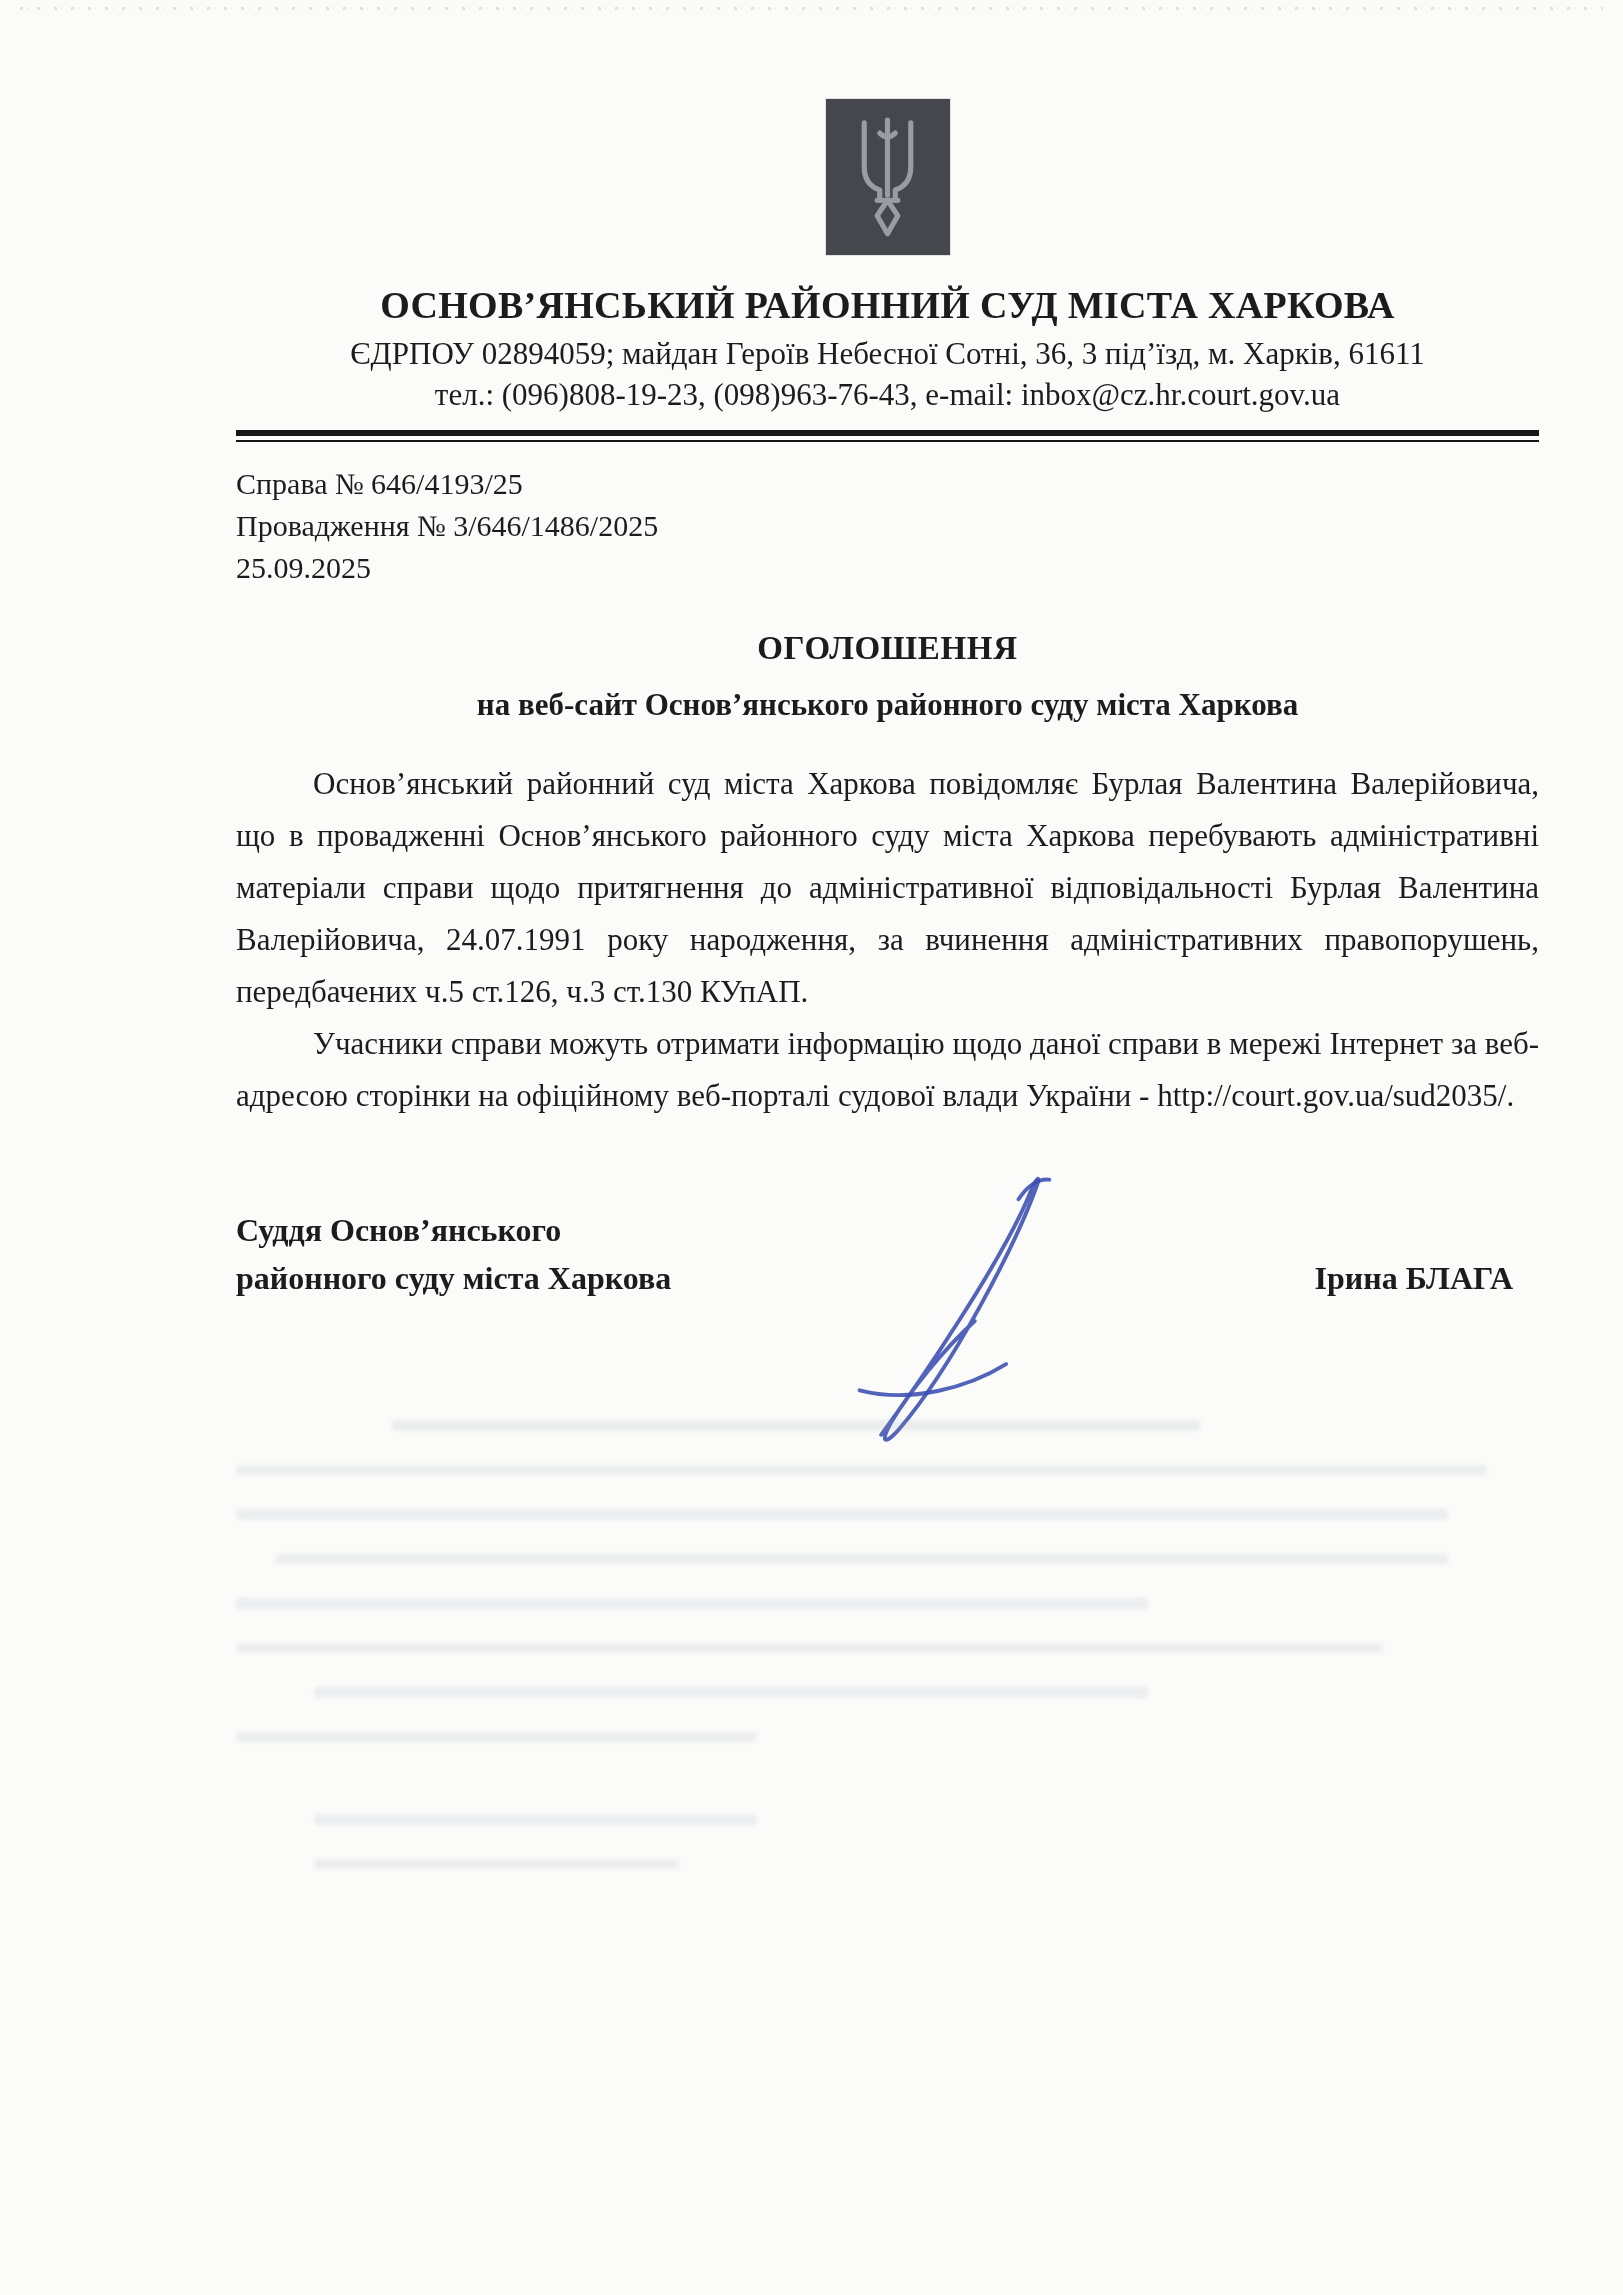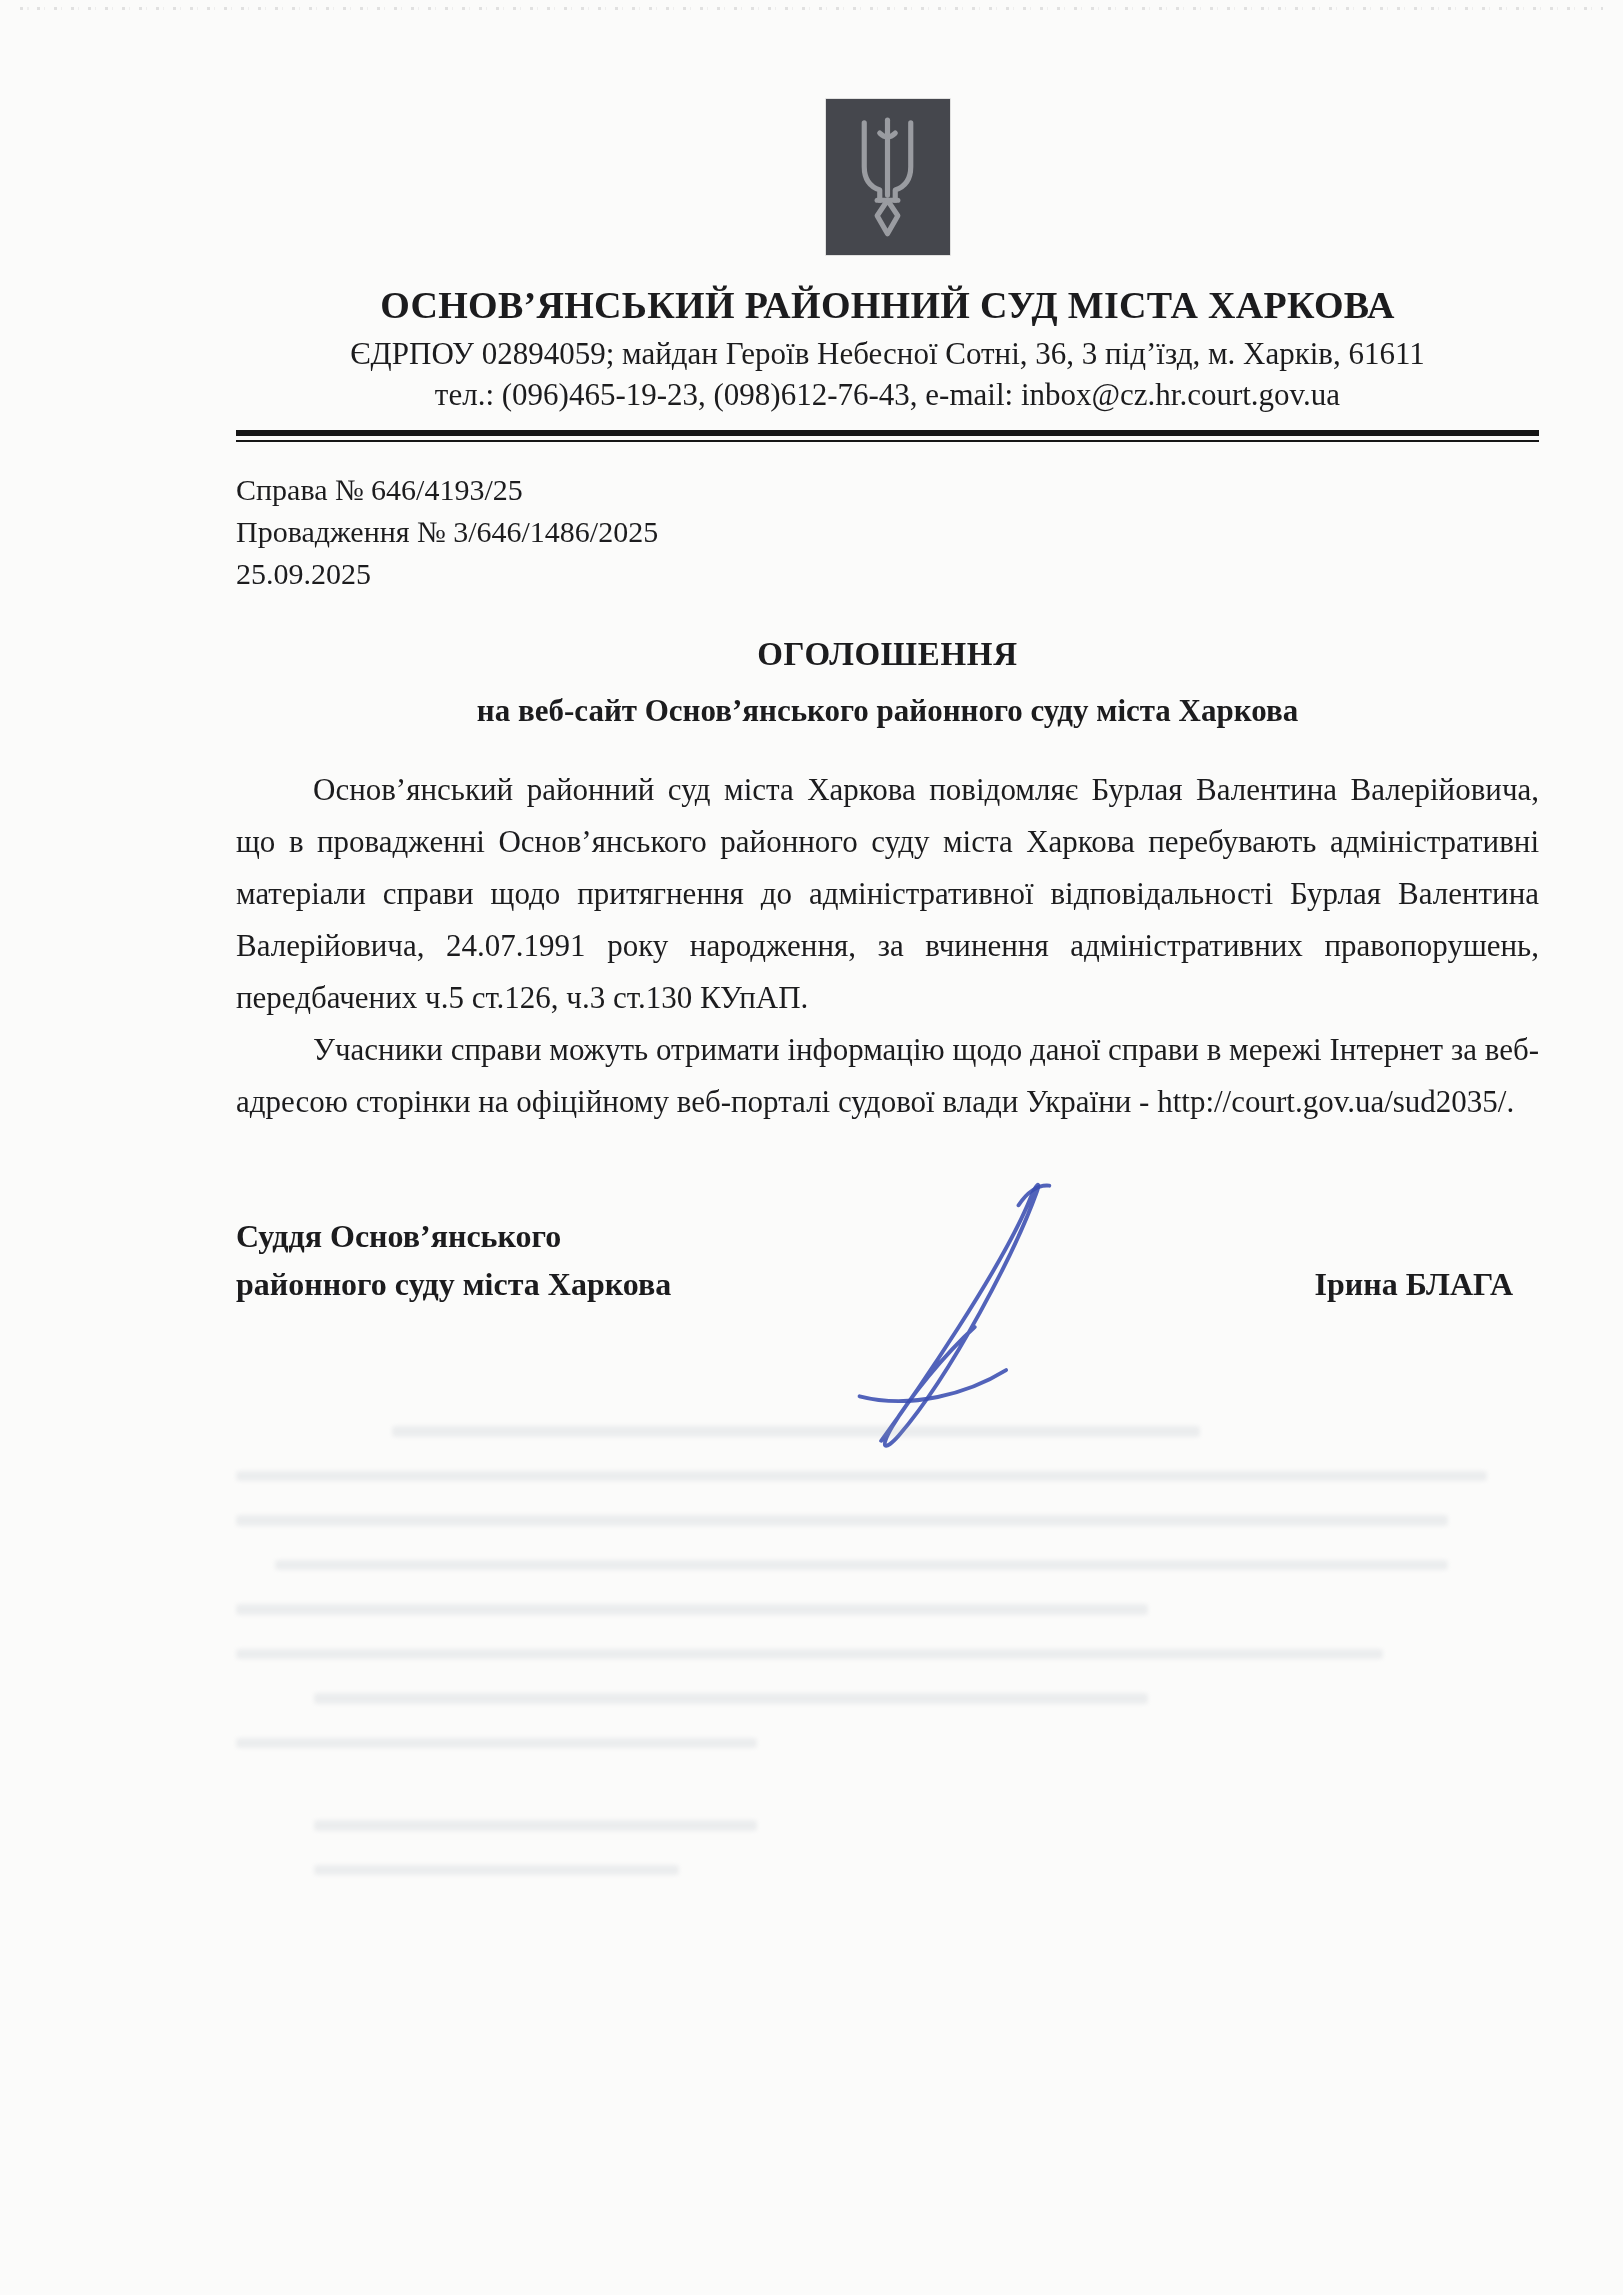--- a/index.html
+++ b/index.html
@@ -40,21 +40,21 @@
     font-weight:bold;font-size:38px;letter-spacing:0.3px;
   }
   .org-line{margin-top:9.2px;font-size:31px;}
   .contact-line{margin-top:5.2px;font-size:31px;}
   .rule{
     margin-top:17px;height:14.4px;position:relative;
   }
   .rule::before{content:"";position:absolute;left:0;right:0;top:0;height:6.5px;background:#161616;}
   .rule::after{content:"";position:absolute;left:0;right:0;top:10.5px;height:2px;background:#161616;}
   
-  .case-info{margin-top:25px;font-size:30px;line-height:42px;text-align:left;}
+  .case-info{margin-top:19px;font-size:30px;line-height:42px;text-align:left;}
   
   .title{margin-top:41px;text-align:center;font-weight:bold;font-size:33px;letter-spacing:0.7px;}
   .subtitle{margin-top:20px;text-align:center;font-weight:bold;font-size:31px;}
   
   .body-text{margin-top:35px;font-size:31px;line-height:52px;text-align:justify;}
   .body-text p{text-indent:77px;}
   
   .signature-block{
     margin-top:84px;position:relative;
     display:flex;justify-content:space-between;align-items:flex-end;
@@ -97,21 +97,21 @@
             <path d="M48 6 V40 Q48 54 36 58 L36 66"></path>
             <path d="M30 4 V62"></path>
             <path d="M22 66 H38"></path>
             <path d="M30 66 L22 78 L30 92 L38 78 Z"></path>
             <path d="M24 14 Q30 20 36 14"></path>
           </g>
         </svg>
       </div>
       <div class="court-name">ОСНОВ’ЯНСЬКИЙ РАЙОННИЙ СУД МІСТА ХАРКОВА</div>
       <div class="org-line">ЄДРПОУ 02894059; майдан Героїв Небесної Сотні, 36, 3 під’їзд, м. Харків, 61611</div>
-      <div class="contact-line">тел.: (096)465-19-23, (098)612-76-43, e-mail: inbox@cz.hr.court.gov.ua</div>
+      <div class="contact-line">тел.: (096)808-19-23, (098)963-76-43, e-mail: inbox@cz.hr.court.gov.ua</div>
       <div class="rule"></div>
     </header>
 
     <section class="case-info">
       <div>Справа № 646/4193/25</div>
       <div>Провадження № 3/646/1486/2025</div>
       <div>25.09.2025</div>
     </section>
 
     <div class="title">ОГОЛОШЕННЯ</div>

